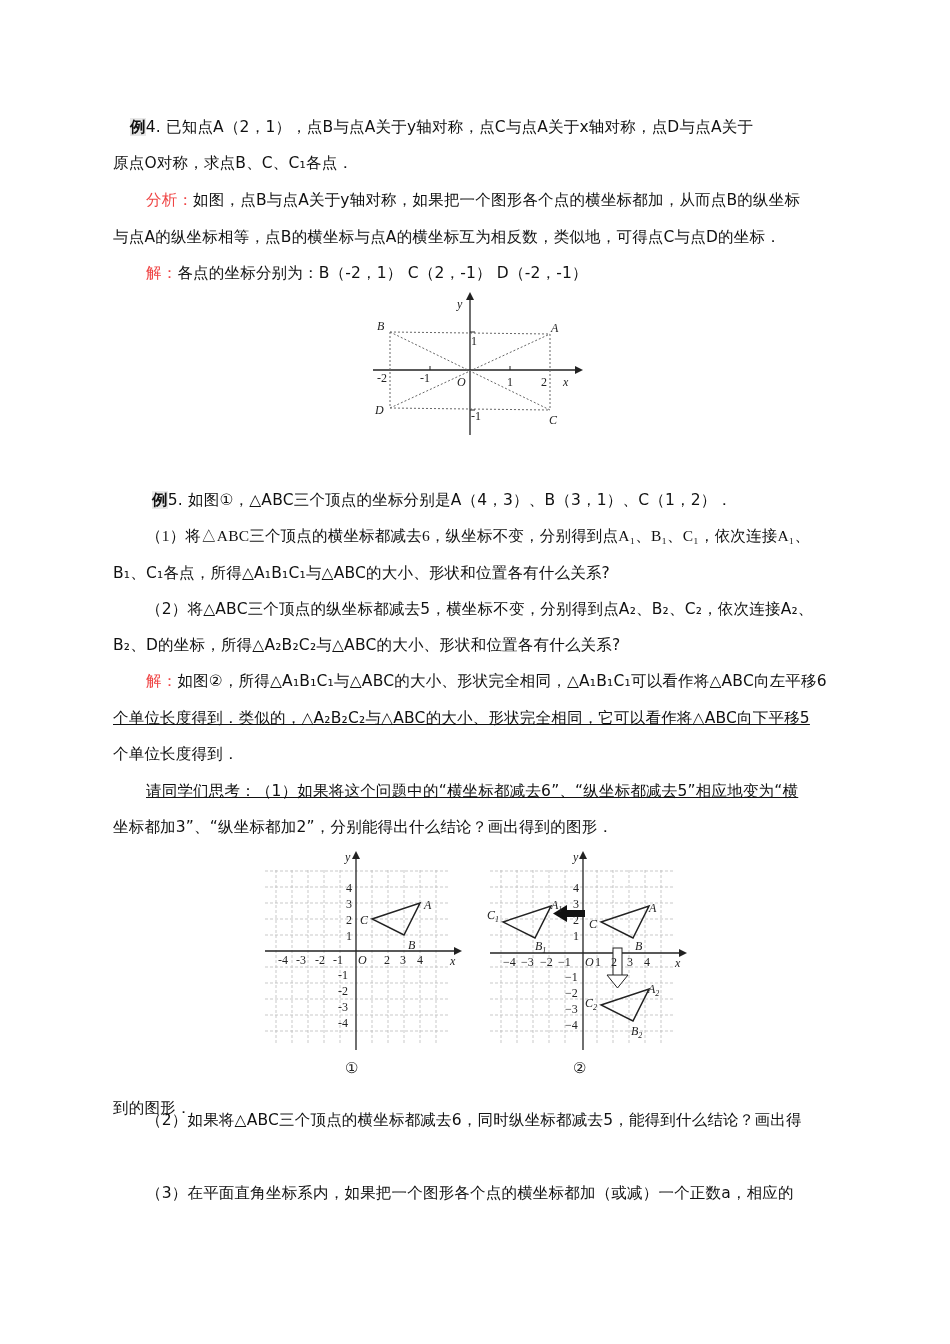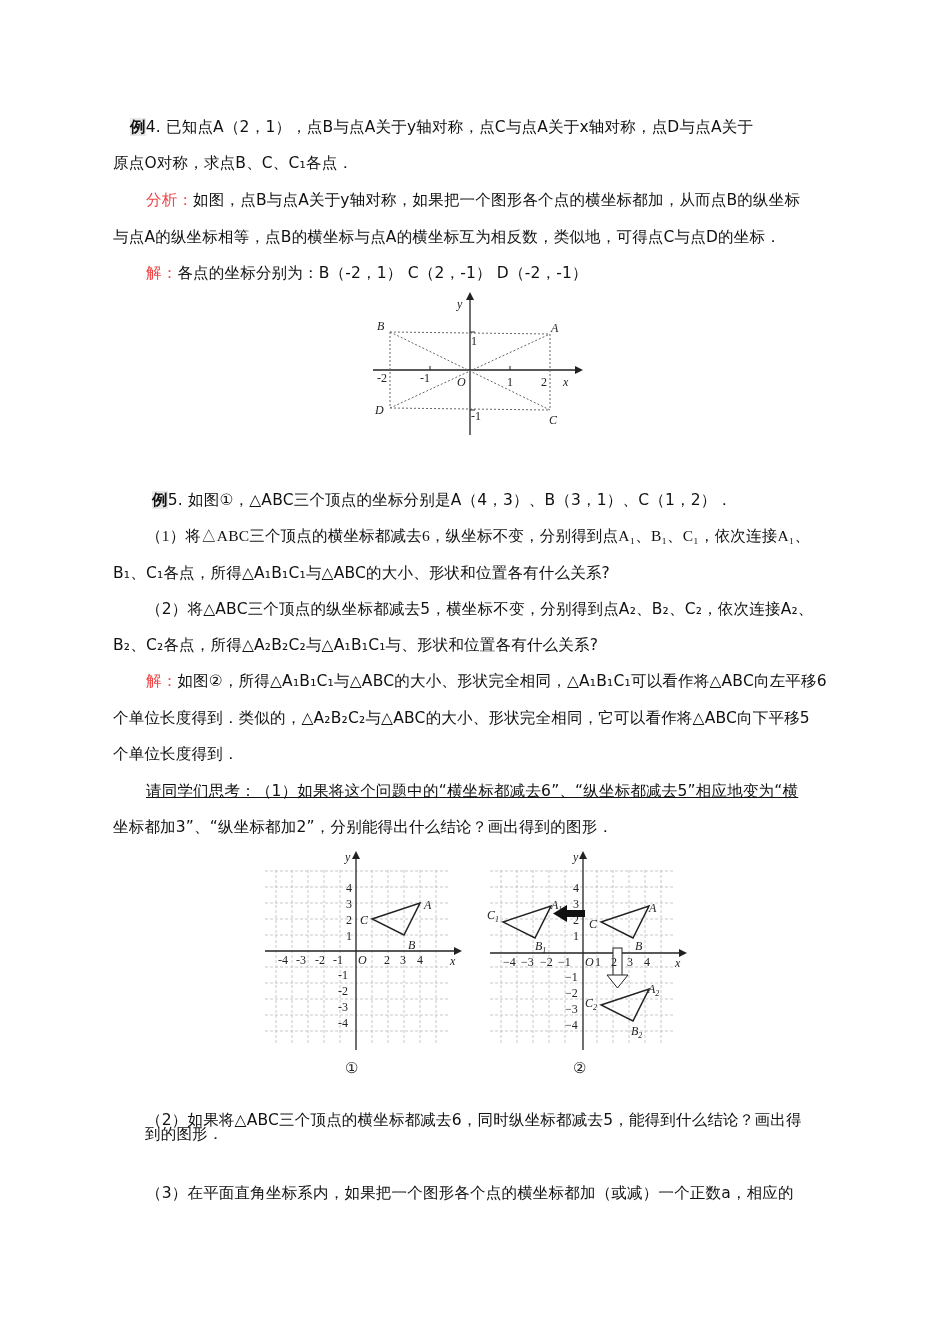--- a/index.html
+++ b/index.html
@@ -73,26 +73,26 @@
     <text x="106" y="130">-1</text>
   </g>
 </svg>
 
 <div class="line" style="left:130px; top:490px;margin-left:22px;">
   <span class="bold-label">例</span><span>5</span><span>. 如图①，△ABC三个顶点的坐标分别是A（4，3）、B（3，1）、C（1，2）．</span>
 </div>
 <div class="line" style="left:146px; top:526px;font-family:Liberation Serif, serif;">（1）将△ABC三个顶点的横坐标都减去6，纵坐标不变，分别得到点A₁、B₁、C₁，依次连接A₁、</div>
 <div class="line" style="left:113px; top:563px;">B₁、C₁各点，所得△A₁B₁C₁与△ABC的大小、形状和位置各有什么关系?</div>
 <div class="line" style="left:146px; top:599px;">（2）将△ABC三个顶点的纵坐标都减去5，横坐标不变，分别得到点A₂、B₂、C₂，依次连接A₂、</div>
-<div class="line" style="left:113px; top:635px;">B₂、C₂各点，所得△A₂B₂C₂与△A₁B₁C₁与、形状和位置各有什么关系?</div>
+<div class="line" style="left:113px; top:635px;">B₂、D的坐标，所得△A₂B₂C₂与△ABC的大小、形状和位置各有什么关系?</div>
 
 <div class="line" style="left:146px; top:671px;">
   <span class="red">解：</span><span>如图②，所得△A₁B₁C₁与△ABC的大小、形状完全相同，△A₁B₁C₁可以看作将△ABC向左平移6</span>
 </div>
-<div class="line" style="left:113px; top:708px;">个单位长度得到．类似的，△A₂B₂C₂与△ABC的大小、形状完全相同，它可以看作将△ABC向下平移5</div>
+<div class="line" style="left:113px; top:708px;text-decoration:underline;">个单位长度得到．类似的，△A₂B₂C₂与△ABC的大小、形状完全相同，它可以看作将△ABC向下平移5</div>
 <div class="line" style="left:113px; top:744px;">个单位长度得到．</div>
 
 <div class="line" style="left:146px; top:781px;text-decoration:underline;">请同学们思考：（1）如果将这个问题中的“横坐标都减去6”、“纵坐标都减去5”相应地变为“横</div>
 <div class="line" style="left:113px; top:817px;">坐标都加3”、“纵坐标都加2”，分别能得出什么结论？画出得到的图形．</div>
 
 <svg class="fig" style="left:260px; top:845px;" width="210" height="235" viewBox="0 0 210 235">
   <g stroke="#bbb" stroke-width="0.8" stroke-dasharray="3,2">
     <line x1="16" y1="25" x2="16" y2="200"></line>
     <line x1="32" y1="25" x2="32" y2="200"></line>
     <line x1="48" y1="25" x2="48" y2="200"></line>
@@ -216,14 +216,14 @@
     <text x="88" y="95">1</text>
     <text x="80" y="136">−1</text>
     <text x="80" y="152">−2</text>
     <text x="80" y="168">−3</text>
     <text x="80" y="184">−4</text>
     <text x="88" y="228" font-size="15">②</text>
   </g>
 </svg>
 
 <div class="line" style="left:146px; top:1110px;">（2）如果将△ABC三个顶点的横坐标都减去6，同时纵坐标都减去5，能得到什么结论？画出得</div>
-<div class="line" style="left:113px; top:1124px;margin-left:32px;">到的图形．</div>
+<div class="line" style="left:113px; top:1098px;">到的图形．</div>
 <div class="line" style="left:146px; top:1183px;">（3）在平面直角坐标系内，如果把一个图形各个点的横坐标都加（或减）一个正数a，相应的</div>
 
 </body></html>

